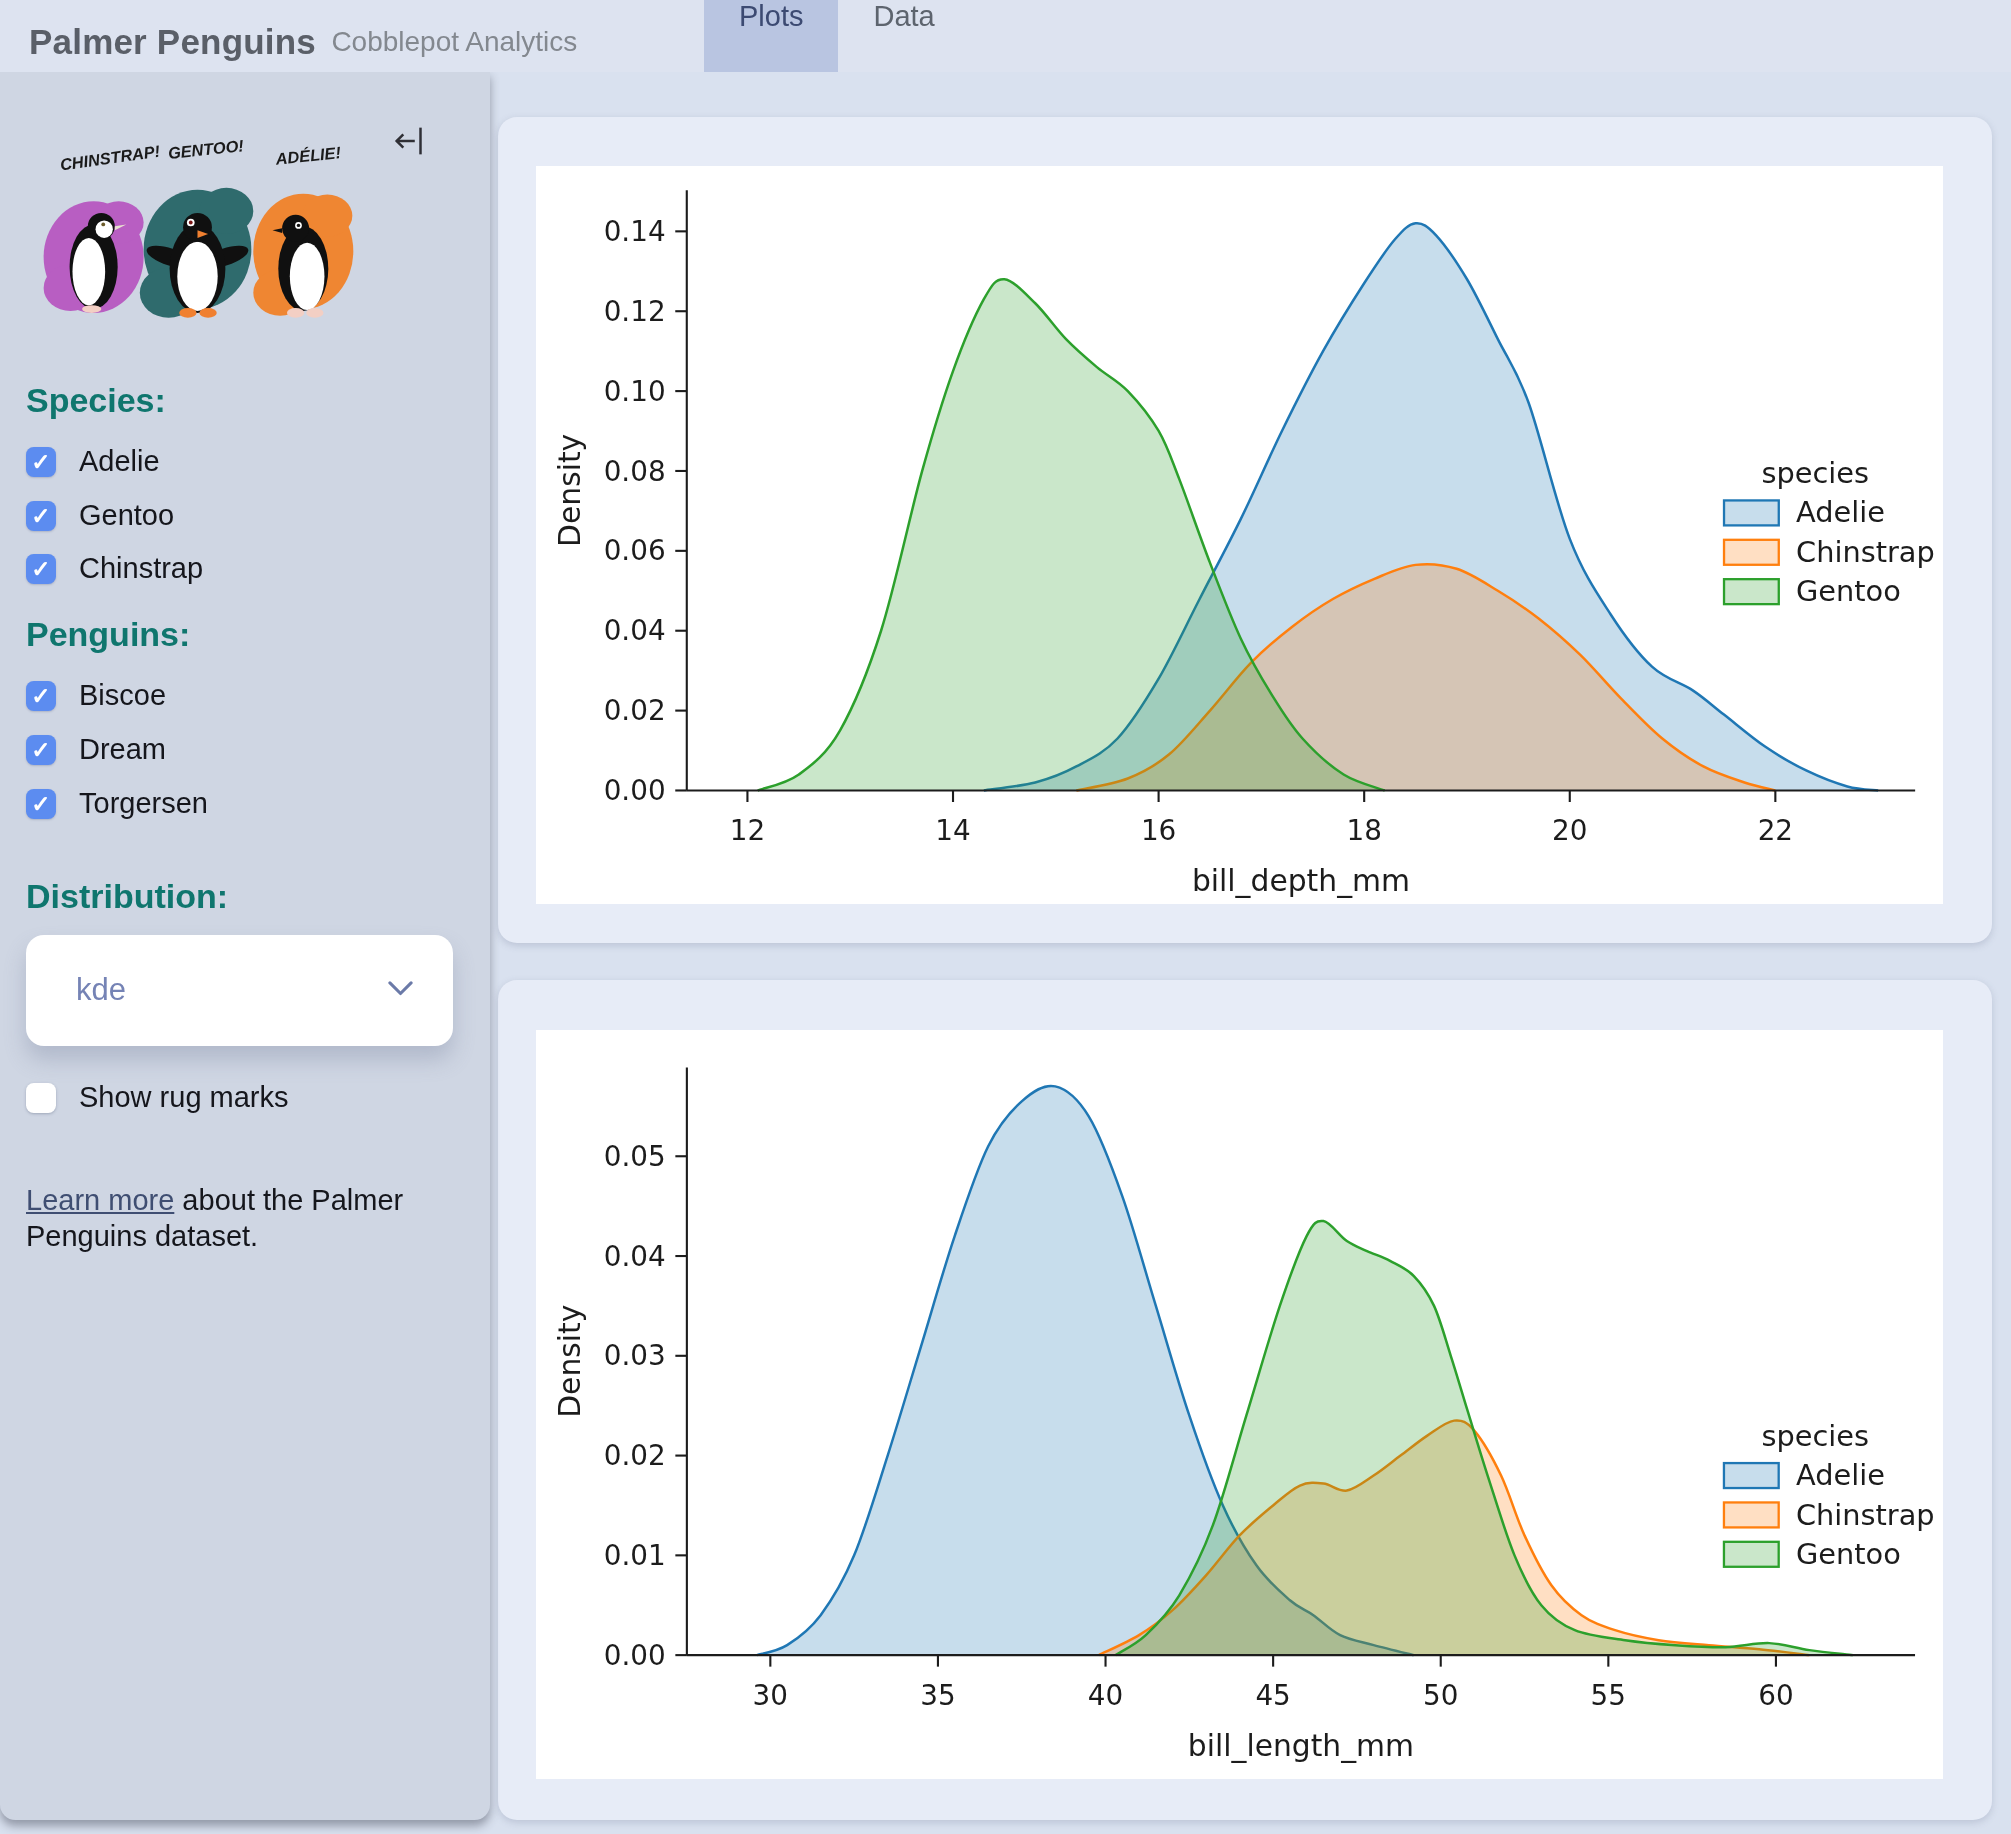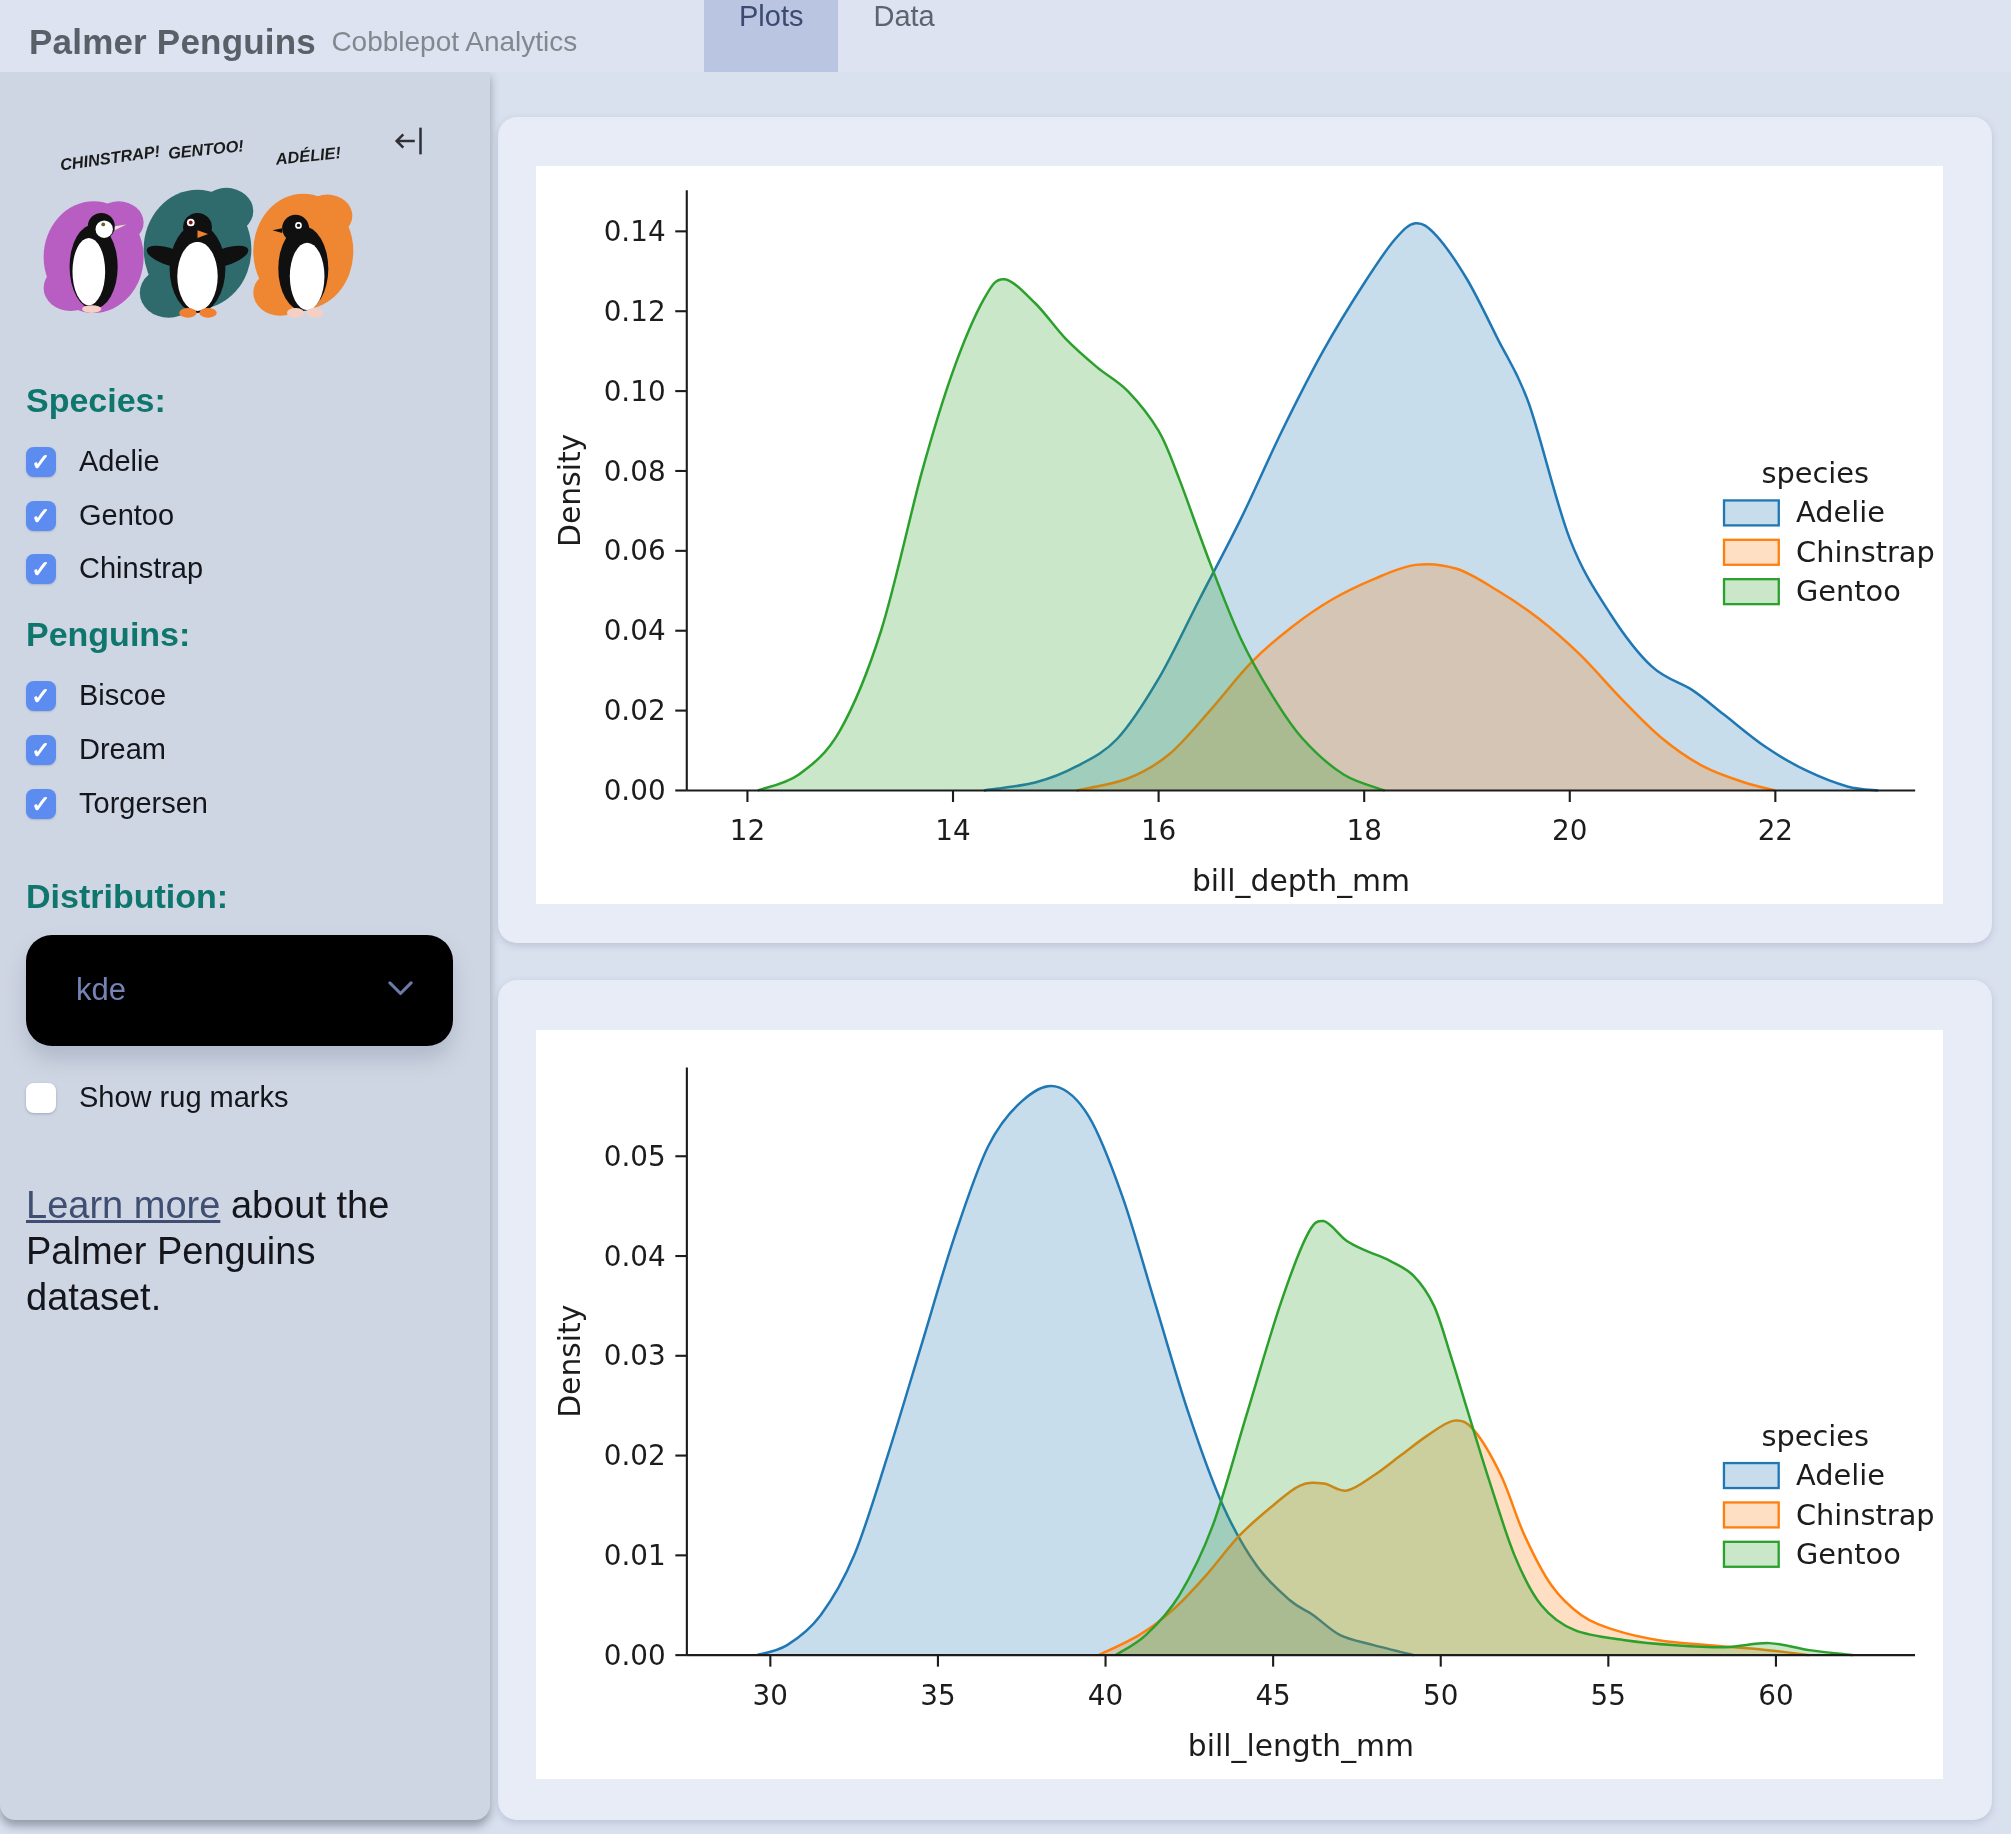--- a/index.html
+++ b/index.html
@@ -22,27 +22,27 @@
   .collapse-btn { position:absolute; left:389px; top:48px; width:42px; height:42px; cursor:pointer; }
   .art { position:absolute; left:34px; top:62px; }
   .side-h { font-size:34px; font-weight:700; color:#0f766e; position:absolute; left:26px; }
   .check-row { position:absolute; left:26px; display:flex; align-items:center; gap:23px; cursor:pointer; }
   .cb { width:30px; height:30px; border-radius:7.7px; background:#fff; position:relative; flex:0 0 30px;
         box-shadow:0 1px 1.9px rgba(70,80,110,.25); }
   .cb.checked { background:#5c8cf0; }
   .cb.checked::after { content:"✓"; position:absolute; left:0; top:0; width:30px; height:30px;
         color:#fff; font-size:23px; font-weight:700; line-height:30px; text-align:center; }
   .cb-label { font-size:29px; color:#15161c; }
-  .select { position:absolute; left:26px; width:427px; height:111px; background:#000000; border-radius:26px;
+  .select { position:absolute; left:26px; width:427px; height:111px; background:#ffffff; border-radius:18px;
             box-shadow:0 13.4px 21px rgba(110,120,150,.30); cursor:pointer; }
   .select-value { position:absolute; left:50px; top:37px; font-size:31px; color:#7583b5; }
   .select-chev { position:absolute; right:40px; top:46px; }
   .rug-row { top:1001px;margin-top:8px; }
   .rug-row .cb { box-shadow:0 1px 2.9px rgba(70,80,110,.35); }
-  .foot { position:absolute; left:26px; top:1110px; width:384px; font-size:38px; color:#15161c; line-height:46px; }
+  .foot { position:absolute; left:26px; top:1110px; width:384px; font-size:29px; color:#15161c; line-height:36px; }
   .foot a { color:#3f4e72; text-decoration:underline; cursor:pointer; }
 
   
   .main { position:absolute; left:490px; top:72px; right:0; bottom:0; background:#d9e1ef; }
   .card { position:absolute; left:7.7px; width:1494px; background:#e7ecf7; border-radius:19px;
           box-shadow:0 2.9px 7.7px rgba(90,100,130,.22); }
   .card1 { top:45px; height:826px; }
   .card2 { top:908px; height:840px; }
   .plot-box { position:absolute; left:38px; background:#ffffff; }
   .card1 .plot-box { top:49px; width:1407px; height:738px; }

